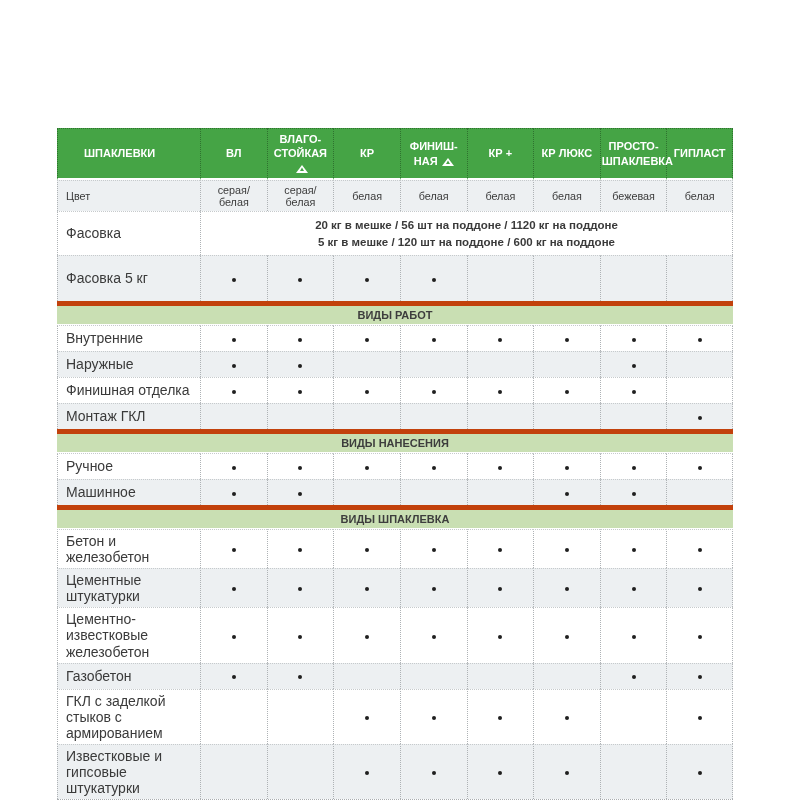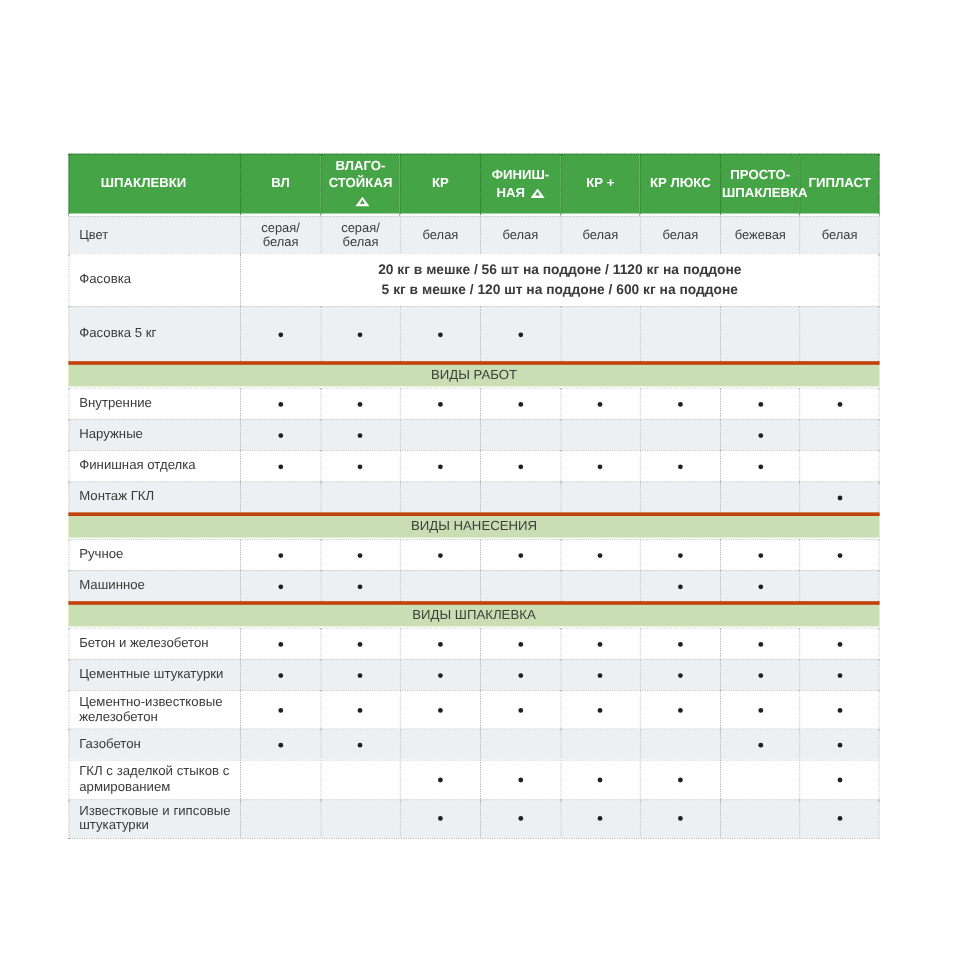--- a/index.html
+++ b/index.html
@@ -52,37 +52,37 @@
     padding: 3px 2px;
     background: #ffffff;
   }
   tbody td:last-child { border-right: 1px dotted #aeb2b5; }
   tbody tr.shade td { background: #edf0f2; }
 
   tbody td.row-label {
     text-align: left;
     padding-left: 8px;
     padding-right: 4px;
-    font-size: 11px;
+    font-size: 14px;
     line-height: 1.15;
   }
 
   tbody tr.row-values td { height: 30px; font-size: 10.8px; }
   tbody tr.row-merged td { height: 44px; }
   td.merged-cell { font-size: 11.5px; line-height: 1.4; }
   td.merged-cell .merged-text { white-space: pre-line; font-weight: bold; }
 
   tbody tr.row-section td {
     background: #c9dfb3;
     height: 22px;
     font-size: 11px;
-    font-weight: normal;
+    font-weight: bold;
     color: #3d3d3d;
     border-left: none; border-right: none;
-    border-top: 3px solid #c2410c;
+    border-top: 5px solid #c2410c;
     border-bottom: 1px solid #ffffff;
   }
   tbody tr.row-pack5 td { height: 46px; }
 
   .dot {
     display: inline-block;
     width: 4px; height: 4px;
     border-radius: 50%;
     background: #1f1f1f;
     vertical-align: middle;

